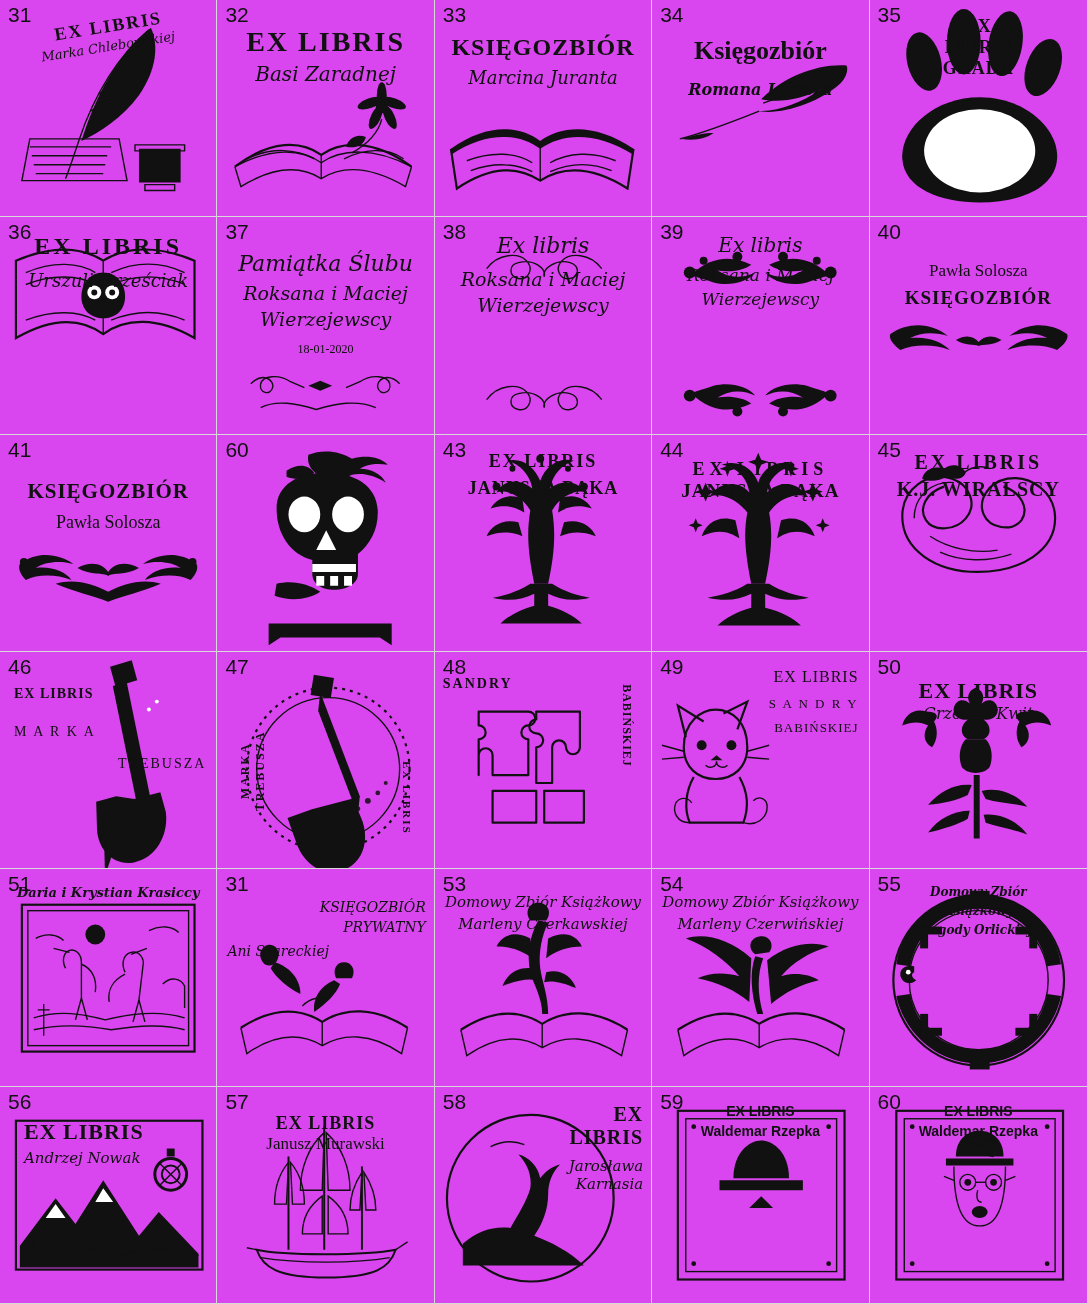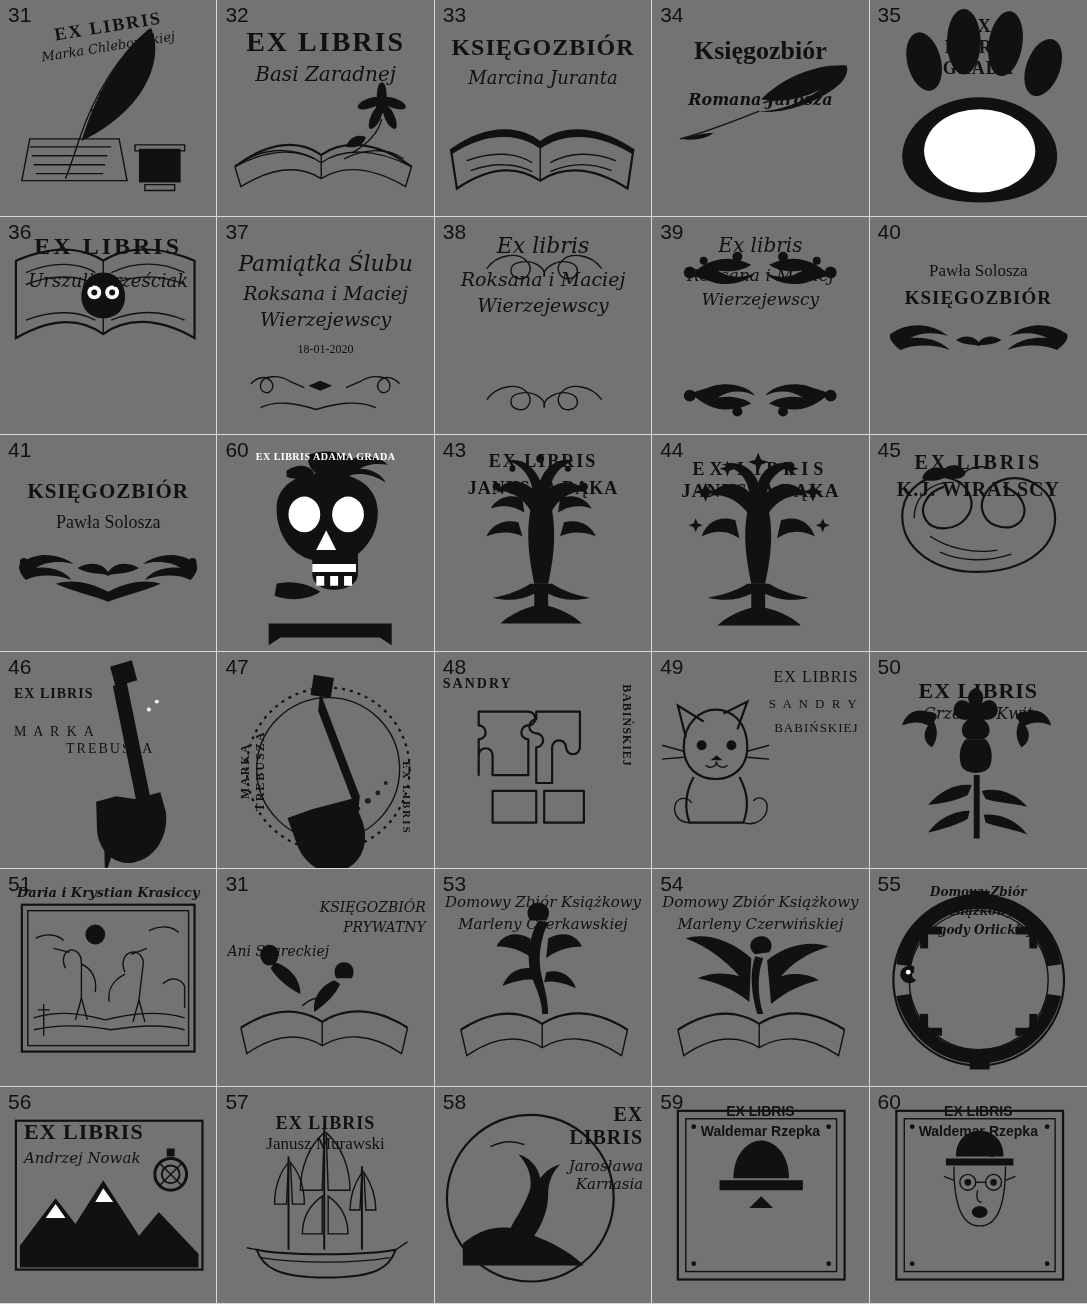--- a/index.html
+++ b/index.html
@@ -15,21 +15,21 @@
     grid-template-rows:repeat(6, 1fr);
     width:1087px;height:1304px;
     box-sizing:border-box;
   }
   .cell{
     position:relative;
     border-right:1px solid #d8d8d8;
     border-bottom:1px solid #d8d8d8;
     box-sizing:border-box;
     overflow:hidden;
-    background:#737373;
+    background:#d946ef;
   }
   .cell:nth-child(5n){border-right:none;}
   .num{
     position:absolute;
     top:4px;left:8px;
     font-size:21px;
     line-height:1;
     color:#111;
     font-family:"Liberation Sans", sans-serif;
     z-index:5;
@@ -142,21 +142,21 @@
     <div class="svgwrap">
       <svg viewBox="0 0 218 218" preserveAspectRatio="xMidYMid meet">
         <path class="ink" d="M196 66 C166 64 132 78 110 100 C128 104 152 100 170 90 C150 104 128 112 108 112 C130 116 168 104 190 84 C196 78 198 70 196 66 Z"></path>
         <path class="stroke" d="M108 112 C78 124 52 134 28 140"></path>
         <path class="stroke" d="M186 74 C160 86 136 96 112 104"></path>
         <path class="ink" d="M30 140 C42 136 54 134 62 134 C54 140 42 142 30 140 Z"></path>
       </svg>
     </div>
     <div class="art overlay" style="justify-content:flex-start;padding-top:36px">
       <span class="ln serif bold t26">Księgozbiór</span>
-      <span class="ln script bold t16" style="margin-top:24px">Romana Jarosza</span>
+      <span class="ln script bold t16" style="margin-top:14px">Romana Jarosza</span>
     </div>
   </div>
 
   <div class="cell">
     <span class="num">35</span>
     <div class="svgwrap">
       <svg viewBox="0 0 218 218" preserveAspectRatio="xMidYMid meet">
         <ellipse class="ink" cx="54" cy="62" rx="17" ry="30" transform="rotate(-14 54 62)"></ellipse>
         <ellipse class="ink" cx="94" cy="42" rx="17" ry="33"></ellipse>
         <ellipse class="ink" cx="136" cy="44" rx="17" ry="33" transform="rotate(9 136 44)"></ellipse>
@@ -305,23 +305,20 @@
         <path class="ink" d="M60 74 C60 50 82 38 110 38 C140 38 162 52 162 78 C162 96 154 110 142 120 L142 140 C142 150 130 156 118 156 C106 156 96 150 96 140 L96 126 C74 120 60 100 60 74 Z"></path>
         <ellipse fill="#fff" cx="88" cy="80" rx="16" ry="18"></ellipse>
         <ellipse fill="#fff" cx="132" cy="80" rx="16" ry="18"></ellipse>
         <path fill="#fff" d="M110 96 l10 20 l-20 0 z"></path>
         <path fill="#fff" d="M96 130 h44 v8 h-44 z"></path>
         <path fill="#fff" d="M100 142 h8 v10 h-8 z M114 142 h8 v10 h-8 z M128 142 h8 v10 h-8 z"></path>
         <path class="ink" d="M60 150 C76 146 92 150 104 158 C92 166 74 168 58 162 Z"></path>
         <path class="ink" d="M52 190 h124 v22 l-12 -8 h-100 l-12 8 z"></path>
       </svg>
     </div>
-    <div class="art overlay" style="justify-content:flex-end;padding-bottom:14px">
-      <span class="ln serif bold white" style="font-size:10px;letter-spacing:0.5px">EX LIBRIS ADAMA GRADA</span>
-    </div>
   </div>
 
   <div class="cell">
     <span class="num">43</span>
     <div class="svgwrap">
       <svg viewBox="0 0 218 218" preserveAspectRatio="xMidYMid meet">
         <g class="ink">
           <path d="M100 150 C94 120 92 100 96 76 C88 62 72 54 62 58 C70 44 86 44 98 54 C96 40 84 28 72 26 C88 22 100 32 106 46 C112 30 126 22 140 26 C128 30 118 40 116 54 C128 44 144 46 152 58 C142 54 126 62 118 76 C122 100 120 122 114 150 Z"></path>
           <path d="M88 64 C74 58 62 64 56 74 C70 70 80 72 90 78 Z"></path>
           <path d="M126 64 C140 58 152 64 158 74 C144 70 134 72 124 78 Z"></path>
@@ -397,21 +394,21 @@
         </g>
         <g fill="#fff">
           <circle cx="150" cy="58" r="2"></circle>
             <circle cx="158" cy="50" r="2"></circle>
         </g>
       </svg>
     </div>
     <div class="art overlay" style="align-items:flex-start;justify-content:flex-start;padding-top:34px;padding-left:14px;text-align:left">
       <span class="ln serif bold t14 sp1" style="text-align:left">EX LIBRIS</span>
       <span class="ln serif t14 sp2" style="text-align:left;margin-top:22px">M A R K A</span>
-      <span class="ln serif t14 sp2" style="text-align:center;margin-top:1px">TREBUSZA</span>
+      <span class="ln serif t14 sp2" style="text-align:right;margin-top:16px">TREBUSZA</span>
     </div>
   </div>
 
   <div class="cell">
     <span class="num">47</span>
     <div class="svgwrap">
       <svg viewBox="0 0 218 218" preserveAspectRatio="xMidYMid meet">
         <circle class="stroke2" cx="112" cy="118" r="82" stroke-dasharray="3 5"></circle>
         <circle class="stroke" cx="112" cy="118" r="72"></circle>
         <g class="ink" transform="rotate(38 112 118)">

